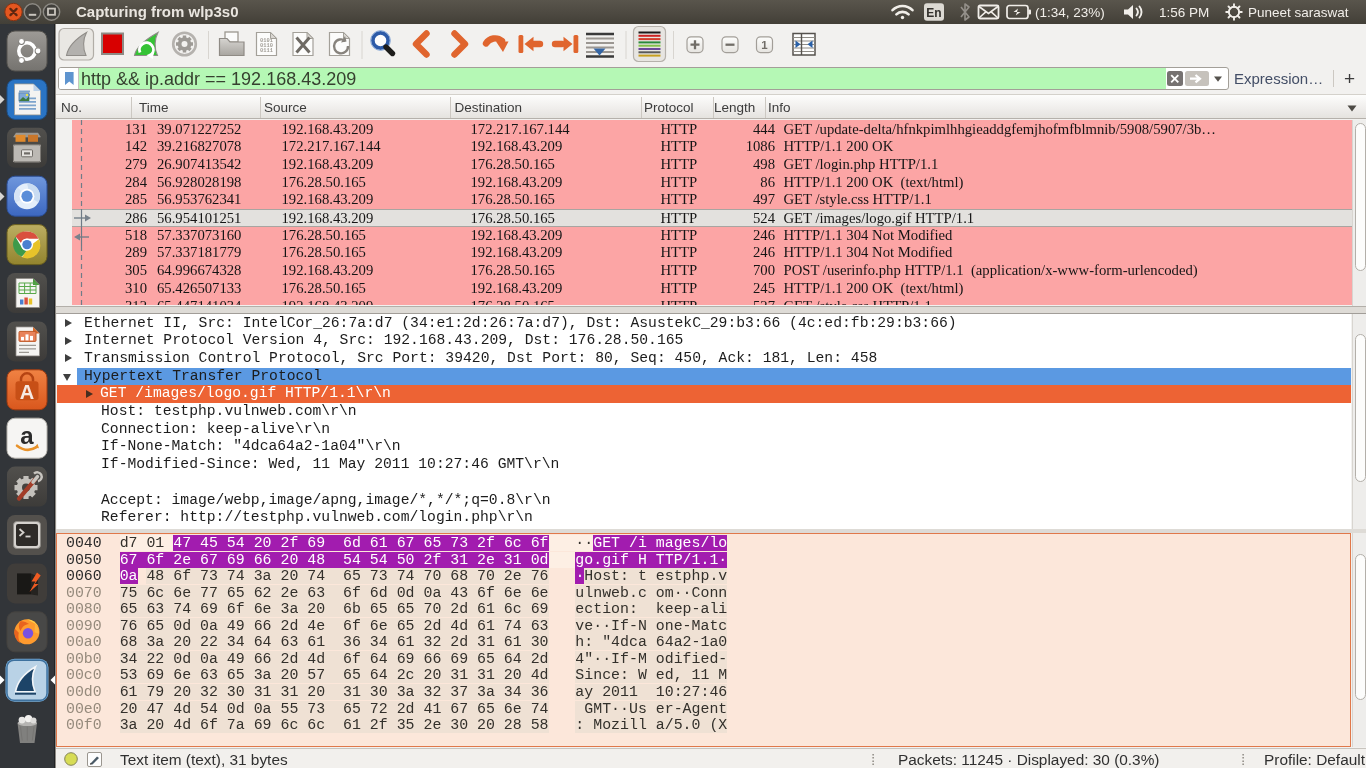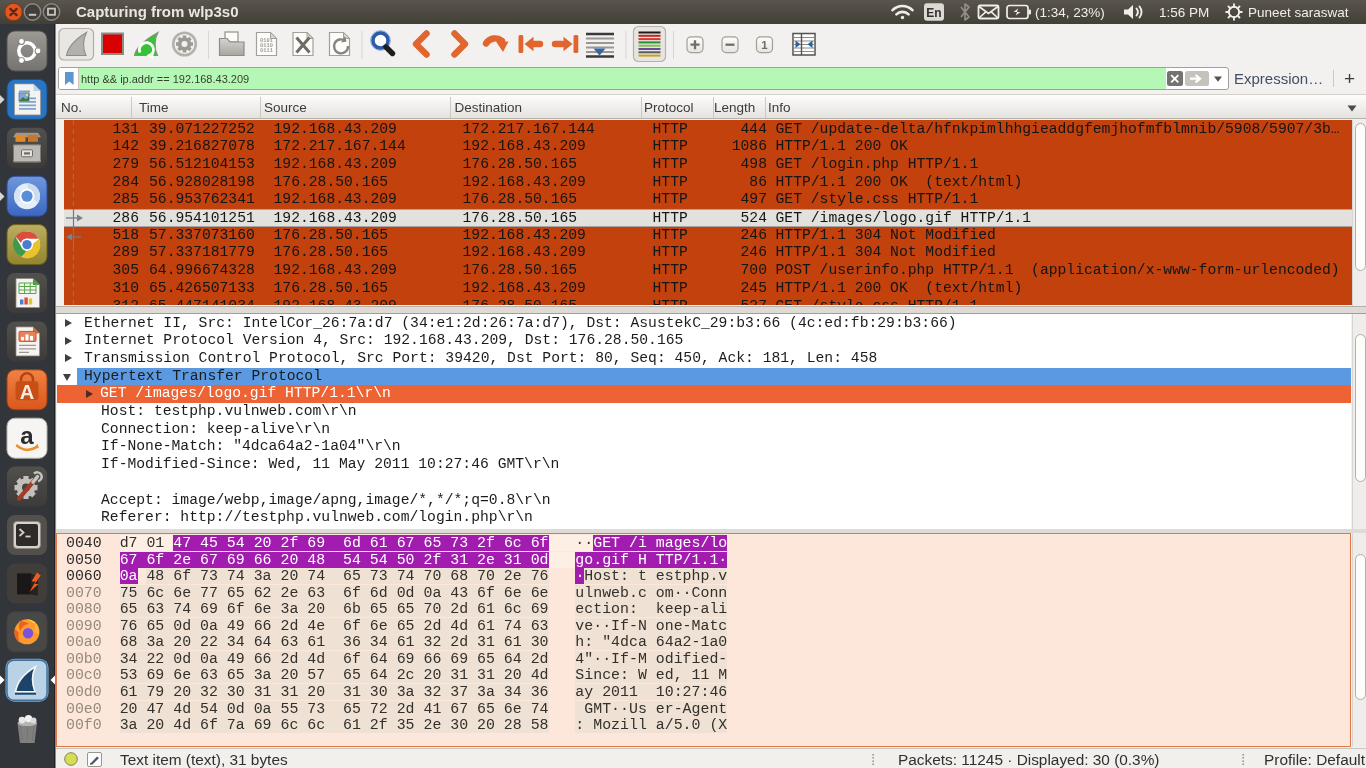--- a/index.html
+++ b/index.html
@@ -15,33 +15,33 @@
 #win{position:absolute;left:55px;top:24px;width:1311px;height:744px;background:#f2f1ef;
  border-left:1px solid #8e8a84}
 
 #toolbar{position:absolute;left:0;top:0;width:1311px;height:42px}
 .tsep{position:absolute;top:7px;width:1px;height:28px;background:#d8d5d0}
 
 #ffield{position:absolute;left:2px;top:43px;width:1171px;height:23px;background:#fff;
  border:1px solid #a39f98;border-radius:3px;}
 #fbook{position:absolute;left:0px;top:0px;width:20px;height:21px;background:#fff;
  border-right:1px solid #c9c5bf;border-radius:2px 0 0 2px}
-#ftext{position:absolute;left:22px;top:0;height:21px;line-height:22px;font-size:11px;color:#36402f}
+#ftext{position:absolute;left:22px;top:0;height:21px;line-height:22px;font-size:18px;color:#36402f}
 #fexpr{position:absolute;left:1178px;top:43px;height:23px;line-height:24px;font-size:15px;color:#434e66}
 #fplus{position:absolute;left:1288px;top:43px;height:23px;line-height:23px;font-size:19px;color:#3c3c3c}
 #fsep{position:absolute;left:1277px;top:46px;width:1px;height:17px;background:#ccc8c2}
 
 #lhead{position:absolute;left:0;top:70px;width:1311px;height:25px;
  background:linear-gradient(180deg,#fdfdfc,#efedeb 60%,#e5e3df);border-top:1px solid #d4d1cb;
  border-bottom:1px solid #b5b1ab;font-size:13.5px;color:#3b3b3b}
 .hc{position:absolute;top:0;height:25px;line-height:25px}
 .hsep{position:absolute;top:2px;width:1px;height:21px;background:#ccc8c2}
 
-#plist{position:absolute;left:8px;top:96px;width:1295px;height:185px;background:#c2410c;overflow:hidden;
- font-family:Liberation Mono, monospace;font-size:14.7px;color:#151515}
+#plist{position:absolute;left:16px;top:96px;width:1295px;height:185px;background:#fca5a5;overflow:hidden;
+ font-family:Liberation Serif, serif;font-size:14.7px;color:#151515}
 .prow{position:absolute;left:0;width:1295px;height:18px;line-height:17.9px;white-space:pre}
 .prow span{position:absolute;top:0;height:18px}
 .cno{left:0;width:75px;text-align:right}
 .cti{left:85px}.csr{left:209.5px}.cde{left:398.5px}.cpr{left:588.5px}
 .cln{left:608px;width:95px;text-align:right}.cin{left:711.5px}
 #selrow{background:#e3e1de;border-top:1px solid #a8a5a1;border-bottom:1px solid #a8a5a1}
 
 .split{position:absolute;left:0;width:1311px;background:#dedbd6}
 
 #pdet{position:absolute;left:1px;top:289.5px;width:1294px;height:215.5px;background:#fff;overflow:hidden;
@@ -454,21 +454,21 @@
     <div class="hsep" style="left:584.5px"></div>
     <div class="hsep" style="left:656.5px"></div>
     <div class="hsep" style="left:708.5px"></div>
     <svg class="abs" style="left:1290px;top:9px" width="12" height="9">
         <path d="M1.5 1.5 L6 7.5 L10.5 1.5 z" fill="#4d4a45"></path>
       </svg>
   </div>
   <div id="plist">
     <div class="prow" style="top:0.5px"><span class="cno">131</span><span class="cti">39.071227252</span><span class="csr">192.168.43.209</span><span class="cde">172.217.167.144</span><span class="cpr">HTTP</span><span class="cln">444</span><span class="cin">GET /update-delta/hfnkpimlhhgieaddgfemjhofmfblmnib/5908/5907/3b…</span></div>
     <div class="prow" style="top:18.2px"><span class="cno">142</span><span class="cti">39.216827078</span><span class="csr">172.217.167.144</span><span class="cde">192.168.43.209</span><span class="cpr">HTTP</span><span class="cln">1086</span><span class="cin">HTTP/1.1 200 OK</span></div>
-    <div class="prow" style="top:35.9px"><span class="cno">279</span><span class="cti">56.512104153</span><span class="csr">192.168.43.209</span><span class="cde">176.28.50.165</span><span class="cpr">HTTP</span><span class="cln">498</span><span class="cin">GET /login.php HTTP/1.1</span></div>
+    <div class="prow" style="top:35.9px"><span class="cno">279</span><span class="cti">26.907413542</span><span class="csr">192.168.43.209</span><span class="cde">176.28.50.165</span><span class="cpr">HTTP</span><span class="cln">498</span><span class="cin">GET /login.php HTTP/1.1</span></div>
     <div class="prow" style="top:53.6px"><span class="cno">284</span><span class="cti">56.928028198</span><span class="csr">176.28.50.165</span><span class="cde">192.168.43.209</span><span class="cpr">HTTP</span><span class="cln">86</span><span class="cin">HTTP/1.1 200 OK  (text/html)</span></div>
     <div class="prow" style="top:71.3px"><span class="cno">285</span><span class="cti">56.953762341</span><span class="csr">192.168.43.209</span><span class="cde">176.28.50.165</span><span class="cpr">HTTP</span><span class="cln">497</span><span class="cin">GET /style.css HTTP/1.1</span></div>
     <div class="prow" id="selrow" style="top:89px"><span class="cno">286</span><span class="cti">56.954101251</span><span class="csr">192.168.43.209</span><span class="cde">176.28.50.165</span><span class="cpr">HTTP</span><span class="cln">524</span><span class="cin">GET /images/logo.gif HTTP/1.1</span></div>
     <div class="prow" style="top:106.7px"><span class="cno">518</span><span class="cti">57.337073160</span><span class="csr">176.28.50.165</span><span class="cde">192.168.43.209</span><span class="cpr">HTTP</span><span class="cln">246</span><span class="cin">HTTP/1.1 304 Not Modified</span></div>
     <div class="prow" style="top:124.4px"><span class="cno">289</span><span class="cti">57.337181779</span><span class="csr">176.28.50.165</span><span class="cde">192.168.43.209</span><span class="cpr">HTTP</span><span class="cln">246</span><span class="cin">HTTP/1.1 304 Not Modified</span></div>
     <div class="prow" style="top:142.1px"><span class="cno">305</span><span class="cti">64.996674328</span><span class="csr">192.168.43.209</span><span class="cde">176.28.50.165</span><span class="cpr">HTTP</span><span class="cln">700</span><span class="cin">POST /userinfo.php HTTP/1.1  (application/x-www-form-urlencoded)</span></div>
     <div class="prow" style="top:159.8px"><span class="cno">310</span><span class="cti">65.426507133</span><span class="csr">176.28.50.165</span><span class="cde">192.168.43.209</span><span class="cpr">HTTP</span><span class="cln">245</span><span class="cin">HTTP/1.1 200 OK  (text/html)</span></div>
     <div class="prow" style="top:177.5px"><span class="cno">312</span><span class="cti">65.447141034</span><span class="csr">192.168.43.209</span><span class="cde">176.28.50.165</span><span class="cpr">HTTP</span><span class="cln">527</span><span class="cin">GET /style.css HTTP/1.1</span></div>
     <svg class="abs" style="left:0;top:0" width="22" height="185" viewBox="0 0 22 185">
       <path d="M9.5 0 V88" stroke="#707c88" stroke-width="1.2" stroke-dasharray="5 4" fill="none"></path>

